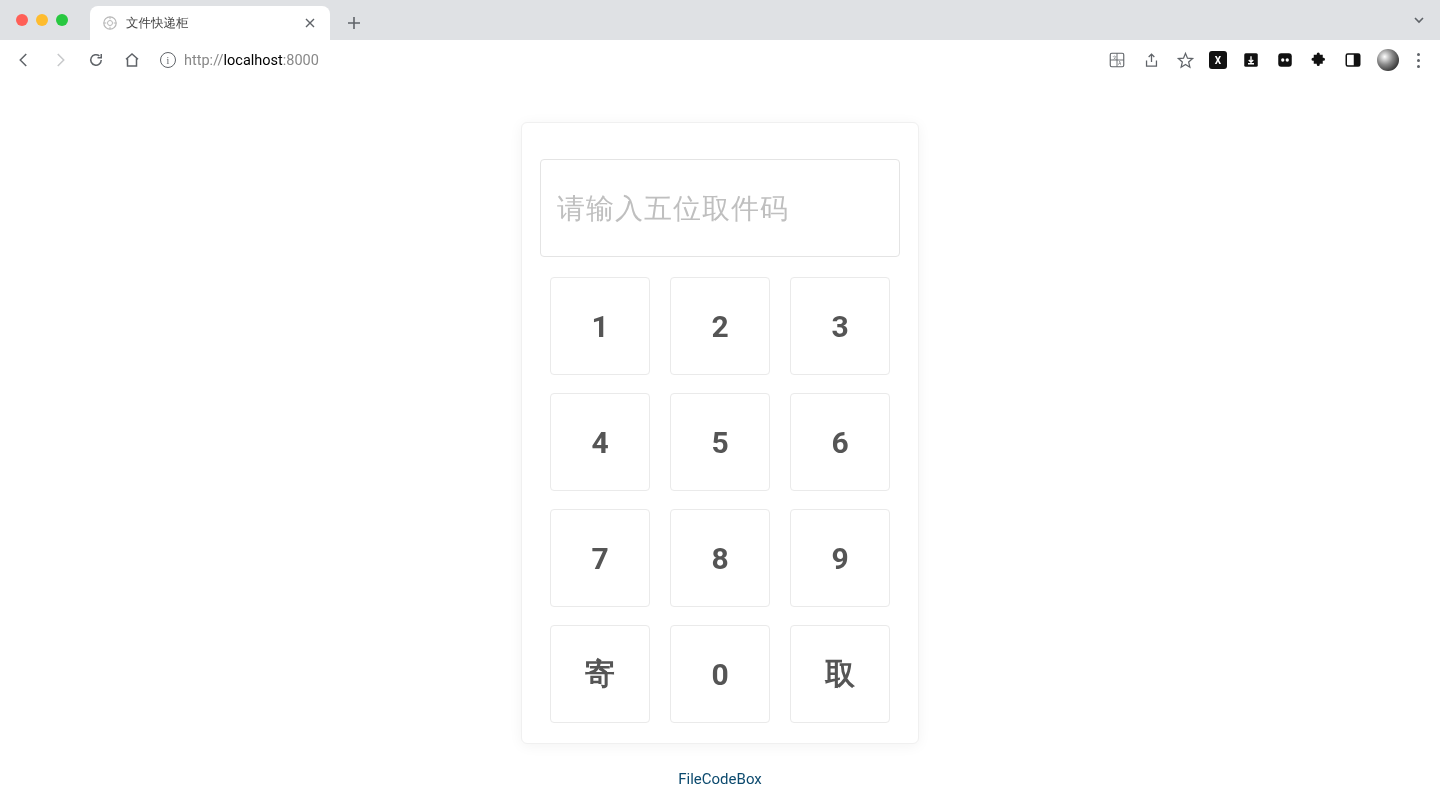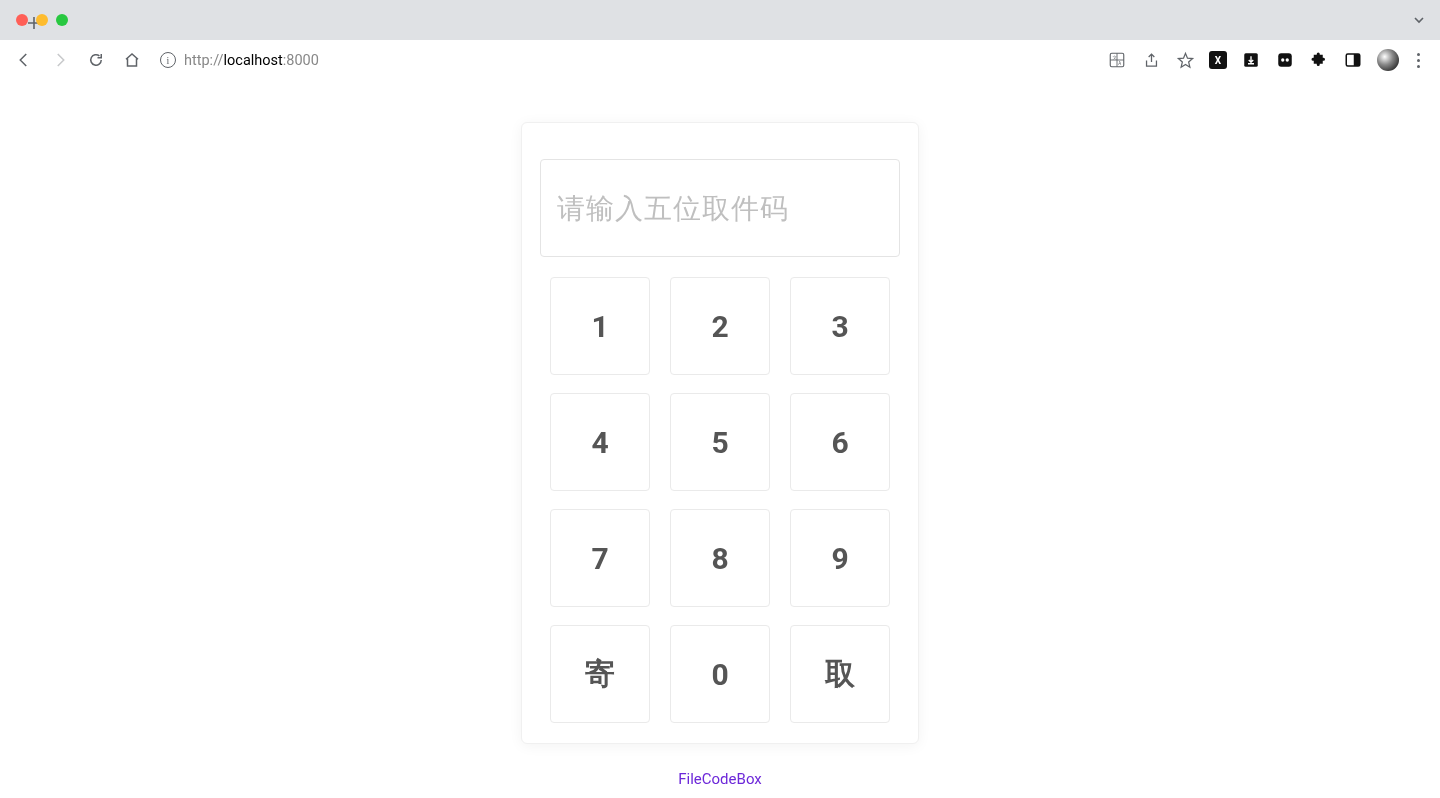--- a/index.html
+++ b/index.html
@@ -229,32 +229,47 @@
       justify-content: center;
       font-size: 30px;
       font-weight: 700;
       color: #555;
       cursor: pointer;
       user-select: none;
     }
     .footer {
       margin-top: 26px;
       font-size: 15px;
-      color: #6d28d9;
+      color: #0c4a6e;
     }
   </style>
 </head>
 <body>
 
 <div class="browser-chrome">
   <div class="tab-strip">
     <div class="traffic-lights">
       <div class="traffic-light tl-red"></div>
       <div class="traffic-light tl-yellow"></div>
       <div class="traffic-light tl-green"></div>
+    </div>
+    <div class="tab">
+      <span class="tab-favicon">
+        <svg width="16" height="16" viewBox="0 0 16 16">
+            <circle cx="8" cy="8" r="6.2" fill="none" stroke="#888" stroke-width="1.2"></circle>
+            <circle cx="8" cy="8" r="2.5" fill="none" stroke="#888" stroke-width="1"></circle>
+            <path d="M8 1.8 V4.3 M8 11.7 V14.2 M1.8 8 H4.3 M11.7 8 H14.2" stroke="#888" stroke-width="1"></path>
+          </svg>
+      </span>
+      <span class="tab-title">文件快递柜</span>
+      <span class="tab-close">
+        <svg width="10" height="10" viewBox="0 0 10 10">
+            <path d="M1 1 L9 9 M9 1 L1 9" stroke="#5f6368" stroke-width="1.4"></path>
+          </svg>
+      </span>
     </div>
     <div class="new-tab">
       <svg width="14" height="14" viewBox="0 0 14 14">
           <path d="M7 1 V13 M1 7 H13" stroke="#5f6368" stroke-width="1.6"></path>
         </svg>
     </div>
     <div class="tab-dropdown">
       <svg width="14" height="14" viewBox="0 0 14 14">
           <path d="M3 5 L7 9 L11 5" fill="none" stroke="#5f6368" stroke-width="1.6"></path>
         </svg>

